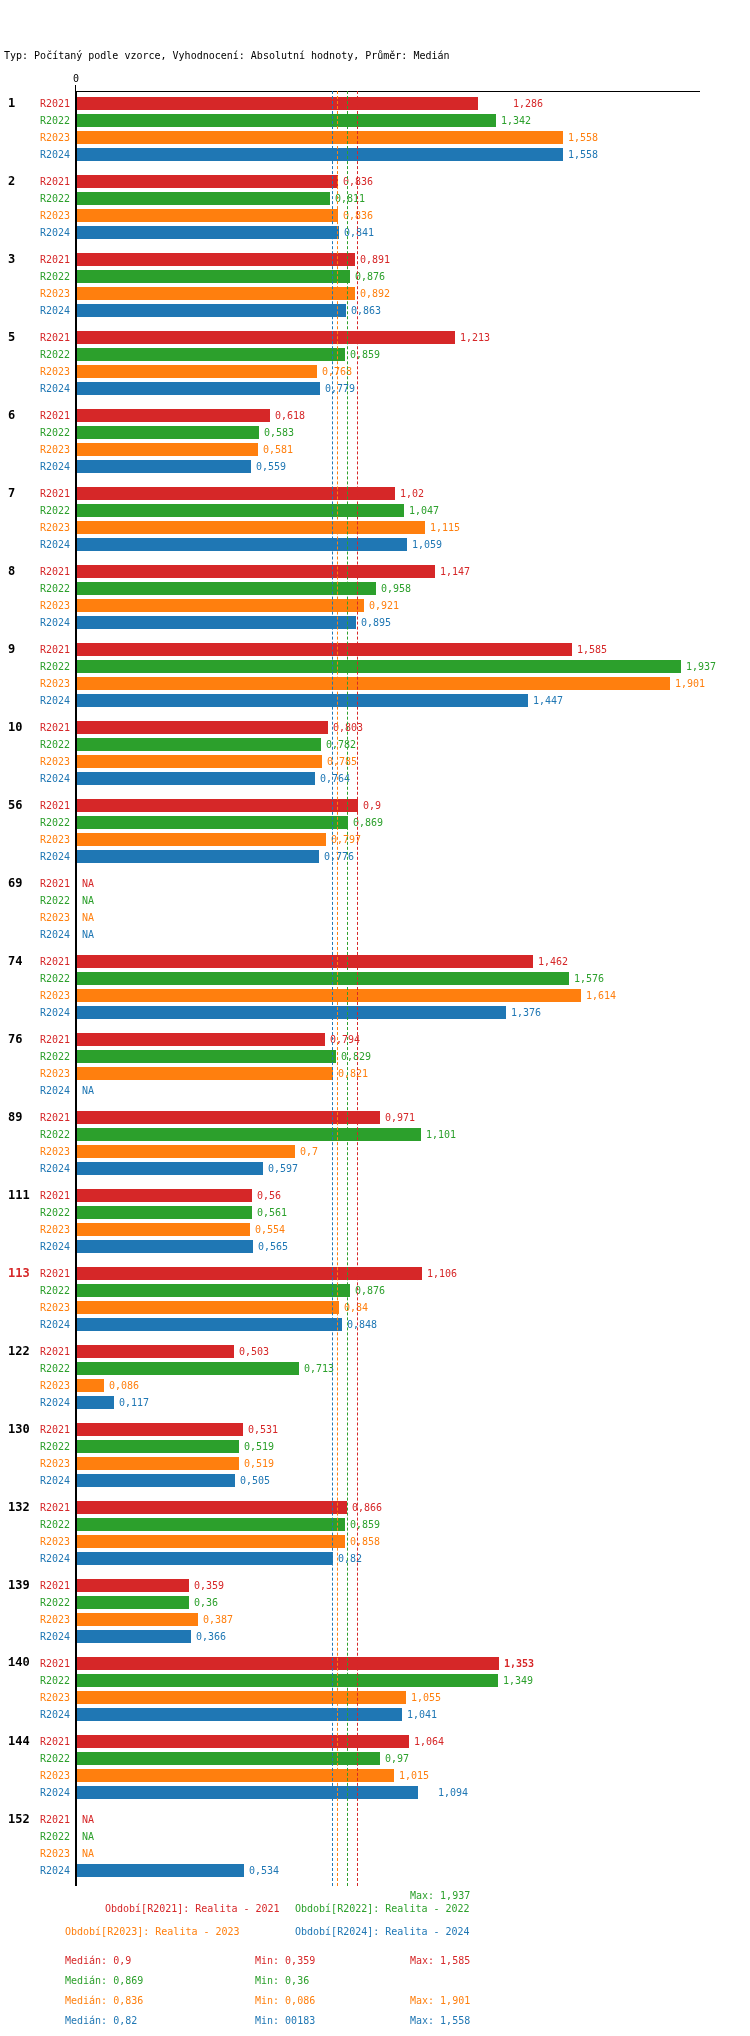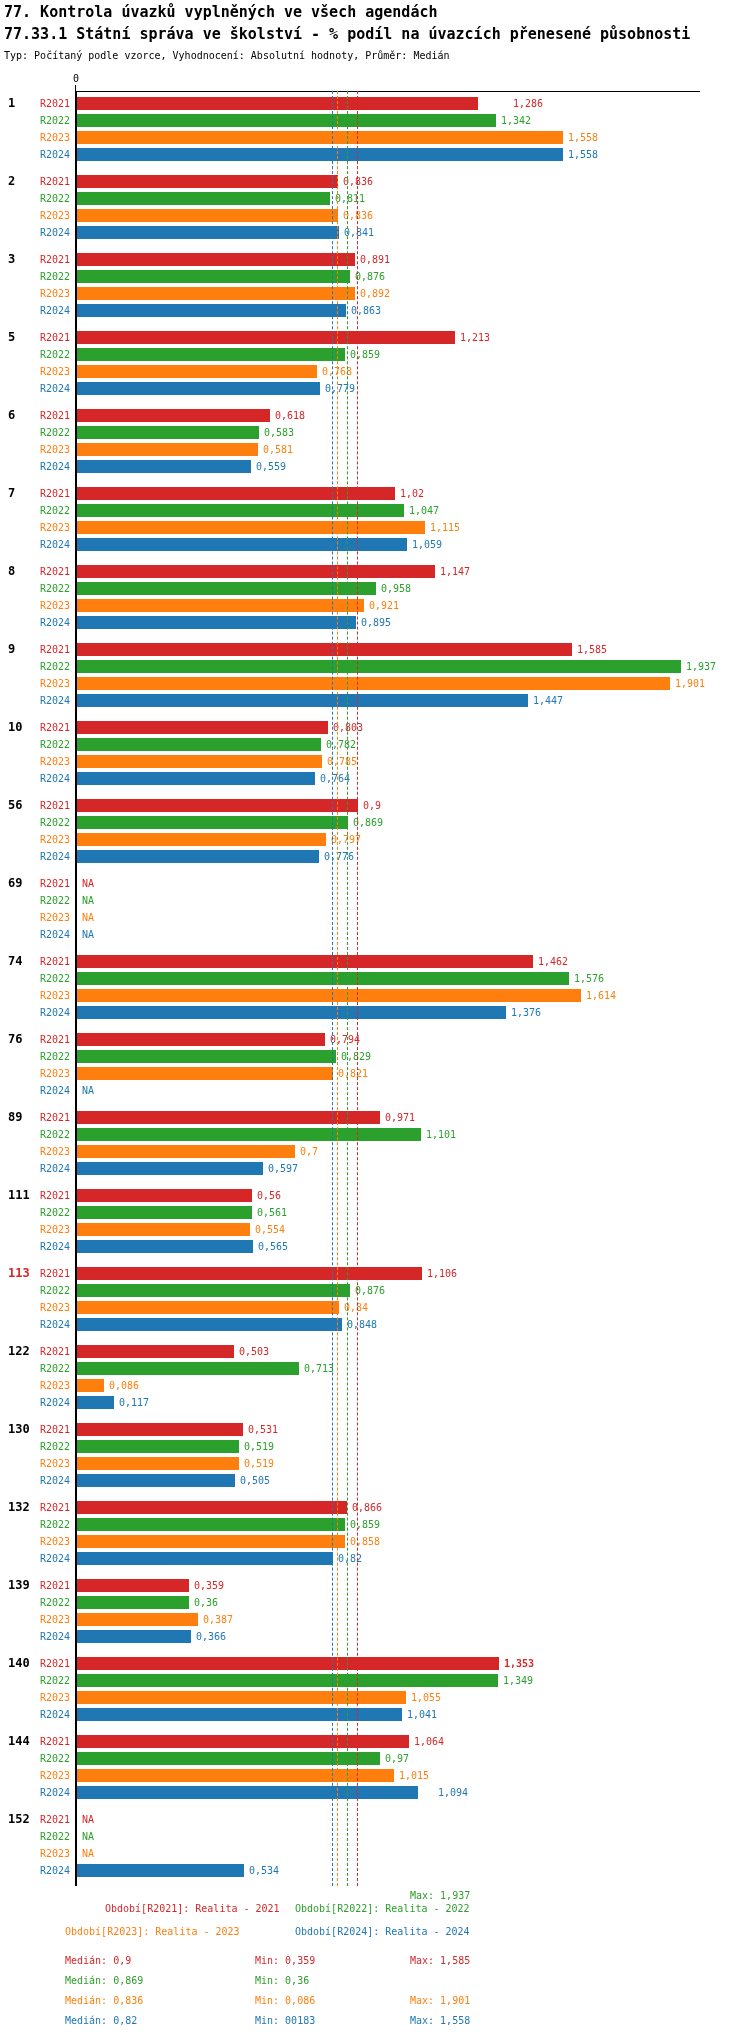--- a/index.html
+++ b/index.html
@@ -20,22 +20,20 @@
   .slabel{position:absolute;left:0;top:3px;width:70px;text-align:right;font-size:10px;line-height:12px;}
   .bar{position:absolute;left:77px;top:2px;height:13px;}
   .val{position:absolute;top:3px;font-size:10px;line-height:12px;white-space:nowrap;}
   .legend-item{position:absolute;font-size:10px;white-space:nowrap;}
   .stat{position:absolute;font-size:10px;white-space:nowrap;}
 </style>
 </head>
 <body>
 
 <div id="page">
-  <div class="t1">77. Kontrola úvazků vyplněných ve všech agendách</div>
-  <div class="t2">77.33.1 Státní správa ve školství - % podíl na úvazcích přenesené působnosti</div>
   <div class="t3">Typ: Počítaný podle vzorce, Vyhodnocení: Absolutní hodnoty, Průměr: Medián</div>
 
   <div id="zero">0</div>
   <div id="ztick"></div>
   <div id="topline"></div>
   <div id="yaxis"></div>
 
   <div id="rows">
       <div class="group">
         <div class="row">
@@ -487,21 +485,21 @@
           <span class="val" style="color: rgb(255, 127, 14); left: 203px;">0,387</span>
         </div>
         <div class="row">
           <span class="slabel" style="color: rgb(31, 119, 180);">R2024</span>
           <div class="bar" style="width: 114px; background: rgb(31, 119, 180);"></div>
           <span class="val" style="color: rgb(31, 119, 180); left: 196px;">0,366</span>
         </div>
       </div>
       <div class="group">
         <div class="row">
-          <span class="gid" style="color: rgb(0, 0, 0);">140</span>
+          <span class="gid" style="color: rgb(0, 0, 0); font-family: Liberation Mono, monospace;">140</span>
           <span class="slabel" style="color: rgb(214, 39, 40);">R2021</span>
           <div class="bar" style="width: 422px; background: rgb(214, 39, 40);"></div>
           <span class="val" style="color: rgb(214, 39, 40); left: 504px; font-weight: bold;">1,353</span>
         </div>
         <div class="row">
           <span class="slabel" style="color: rgb(44, 160, 44);">R2022</span>
           <div class="bar" style="width: 421px; background: rgb(44, 160, 44);"></div>
           <span class="val" style="color: rgb(44, 160, 44); left: 503px;">1,349</span>
         </div>
         <div class="row">

